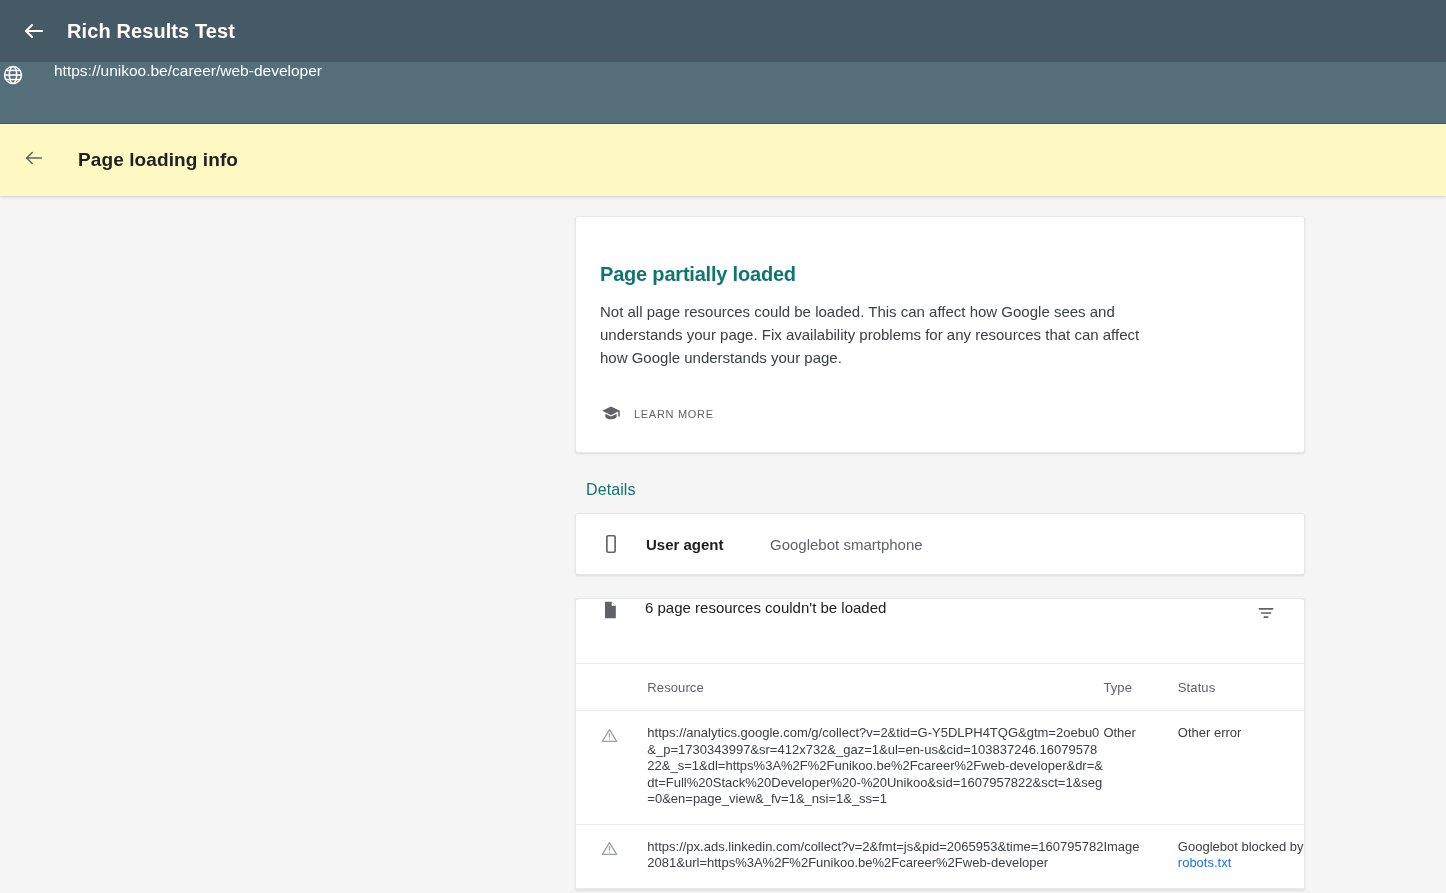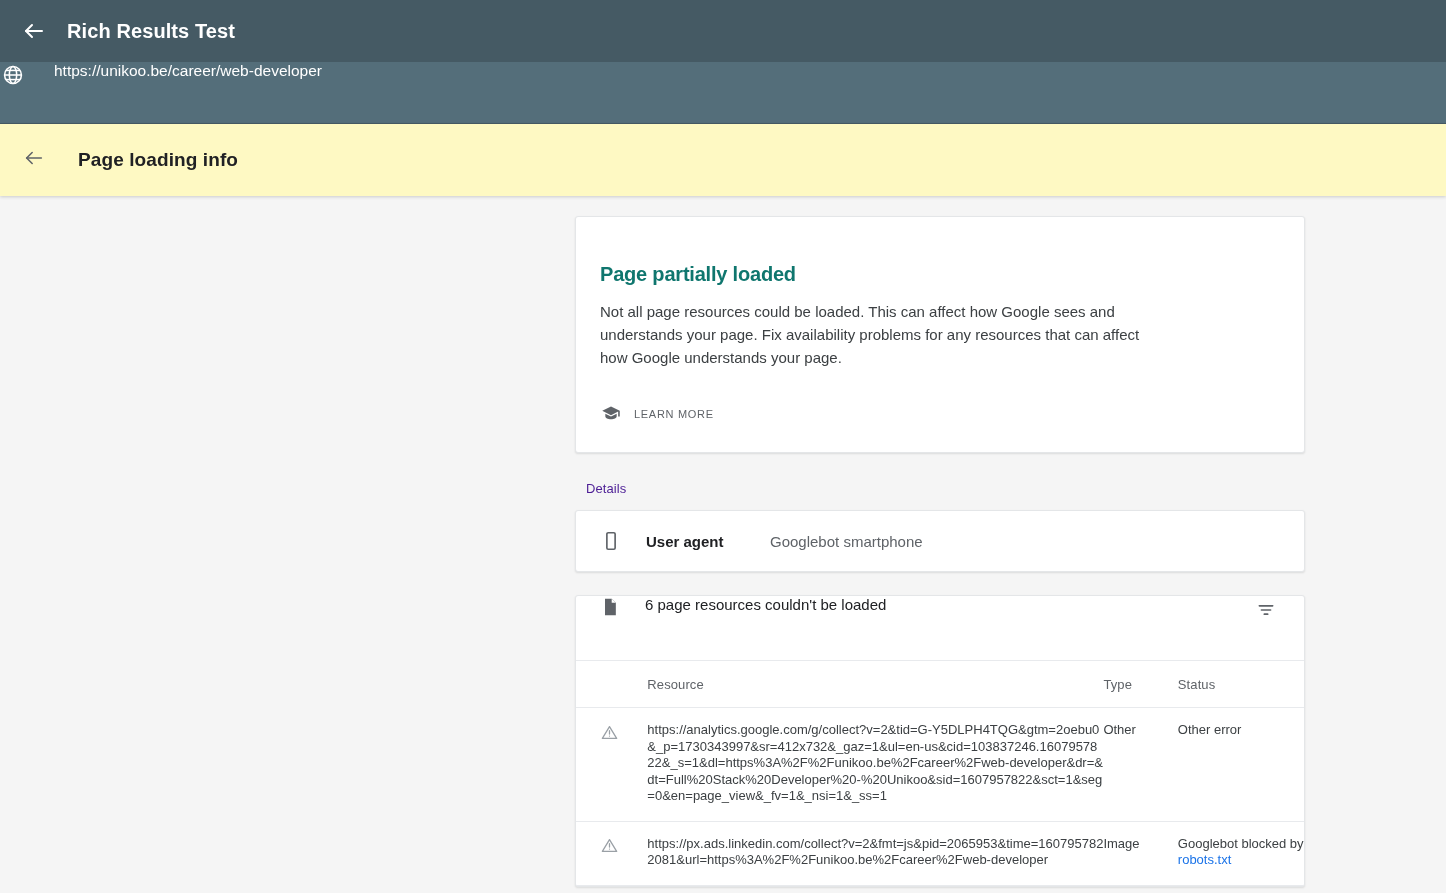--- a/index.html
+++ b/index.html
@@ -154,22 +154,22 @@
   }
   .learn-more-label {
     font-size: 11px;
     color: #5f6368;
     letter-spacing: 0.7px;
     margin-left: 12px;
   }
 
   
   .details-heading {
-    font-size: 13px;
-    color: #4c1d95;
+    font-size: 16px;
+    color: #0f766e;
     margin: 28px 0 14px 11px;
     letter-spacing: 0.1px;
   }
 
   
   .ua-card {
     height: 62px;
     display: flex;
     align-items: center;
     padding-left: 23px;

